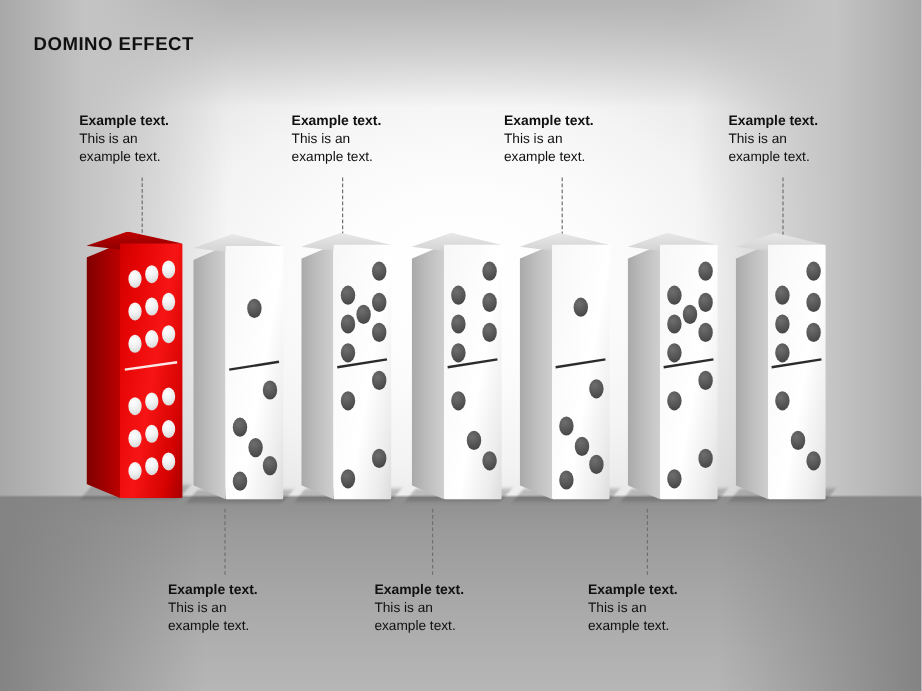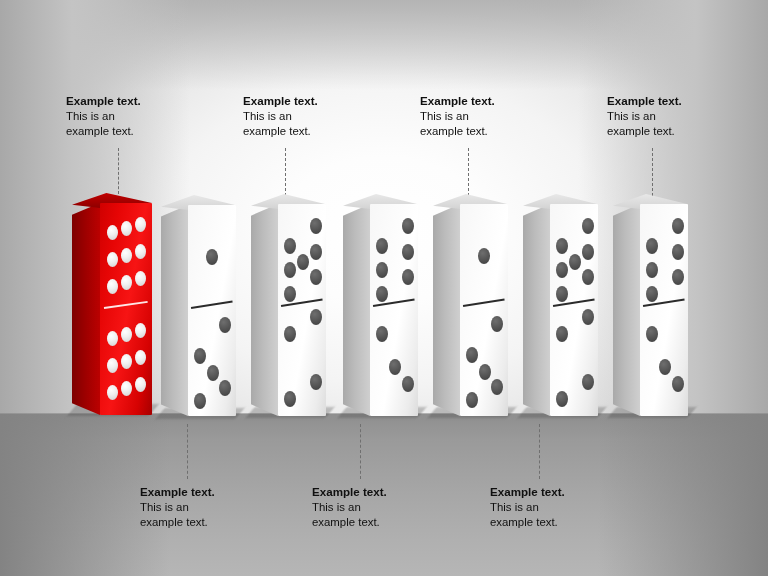--- a/index.html
+++ b/index.html
@@ -164,20 +164,21 @@
   <div class="bg-base"></div>
   <div class="bg-vignette-t"></div>
   <div class="bg-vignette-l"></div>
   <div class="bg-vignette-r"></div>
 
   <div class="floor"></div>
   <div class="floor-edge"></div>
   <div class="floor-shade-l"></div>
   <div class="floor-shade-r"></div>
 
+  <div class="title">DOMINO EFFECT</div>
 
   <div class="txtblock" style="left:66px;  top:94px;">
     <span class="hd">Example text.</span>
     <span class="ln">This is an</span>
     <span class="ln">example text.</span>
   </div>
   <div class="txtblock" style="left:243px; top:94px;">
     <span class="hd">Example text.</span>
     <span class="ln">This is an</span>
     <span class="ln">example text.</span>

